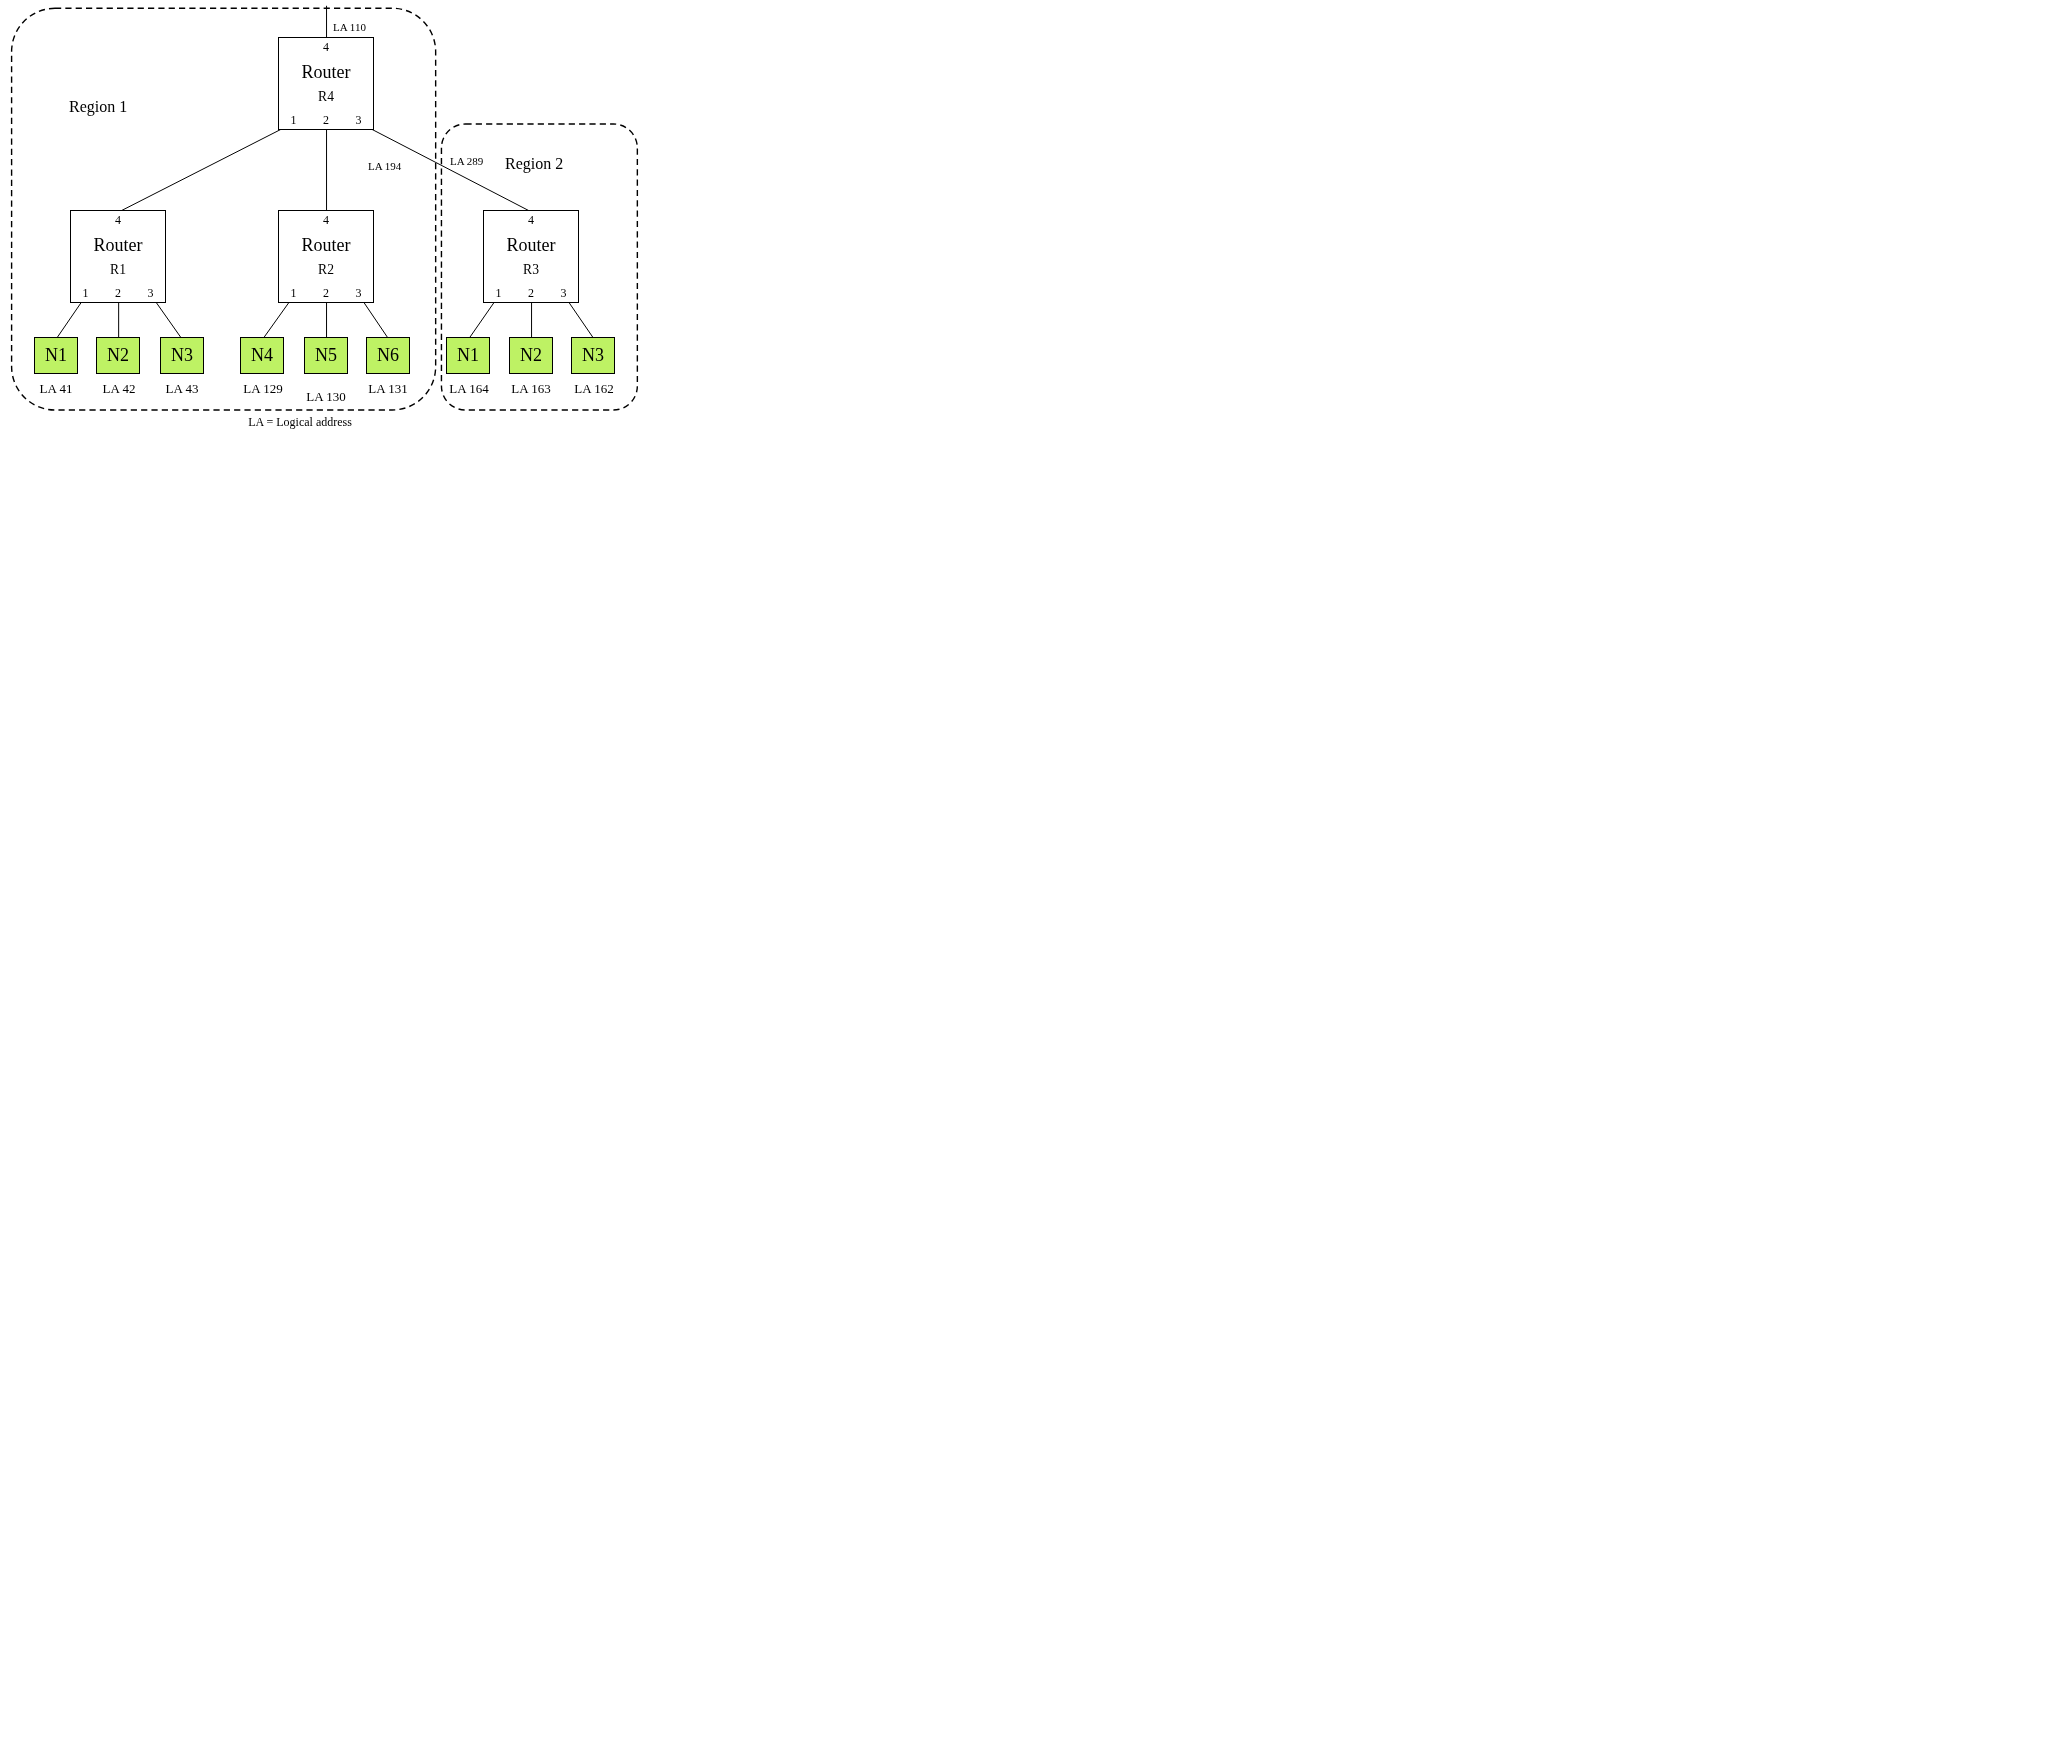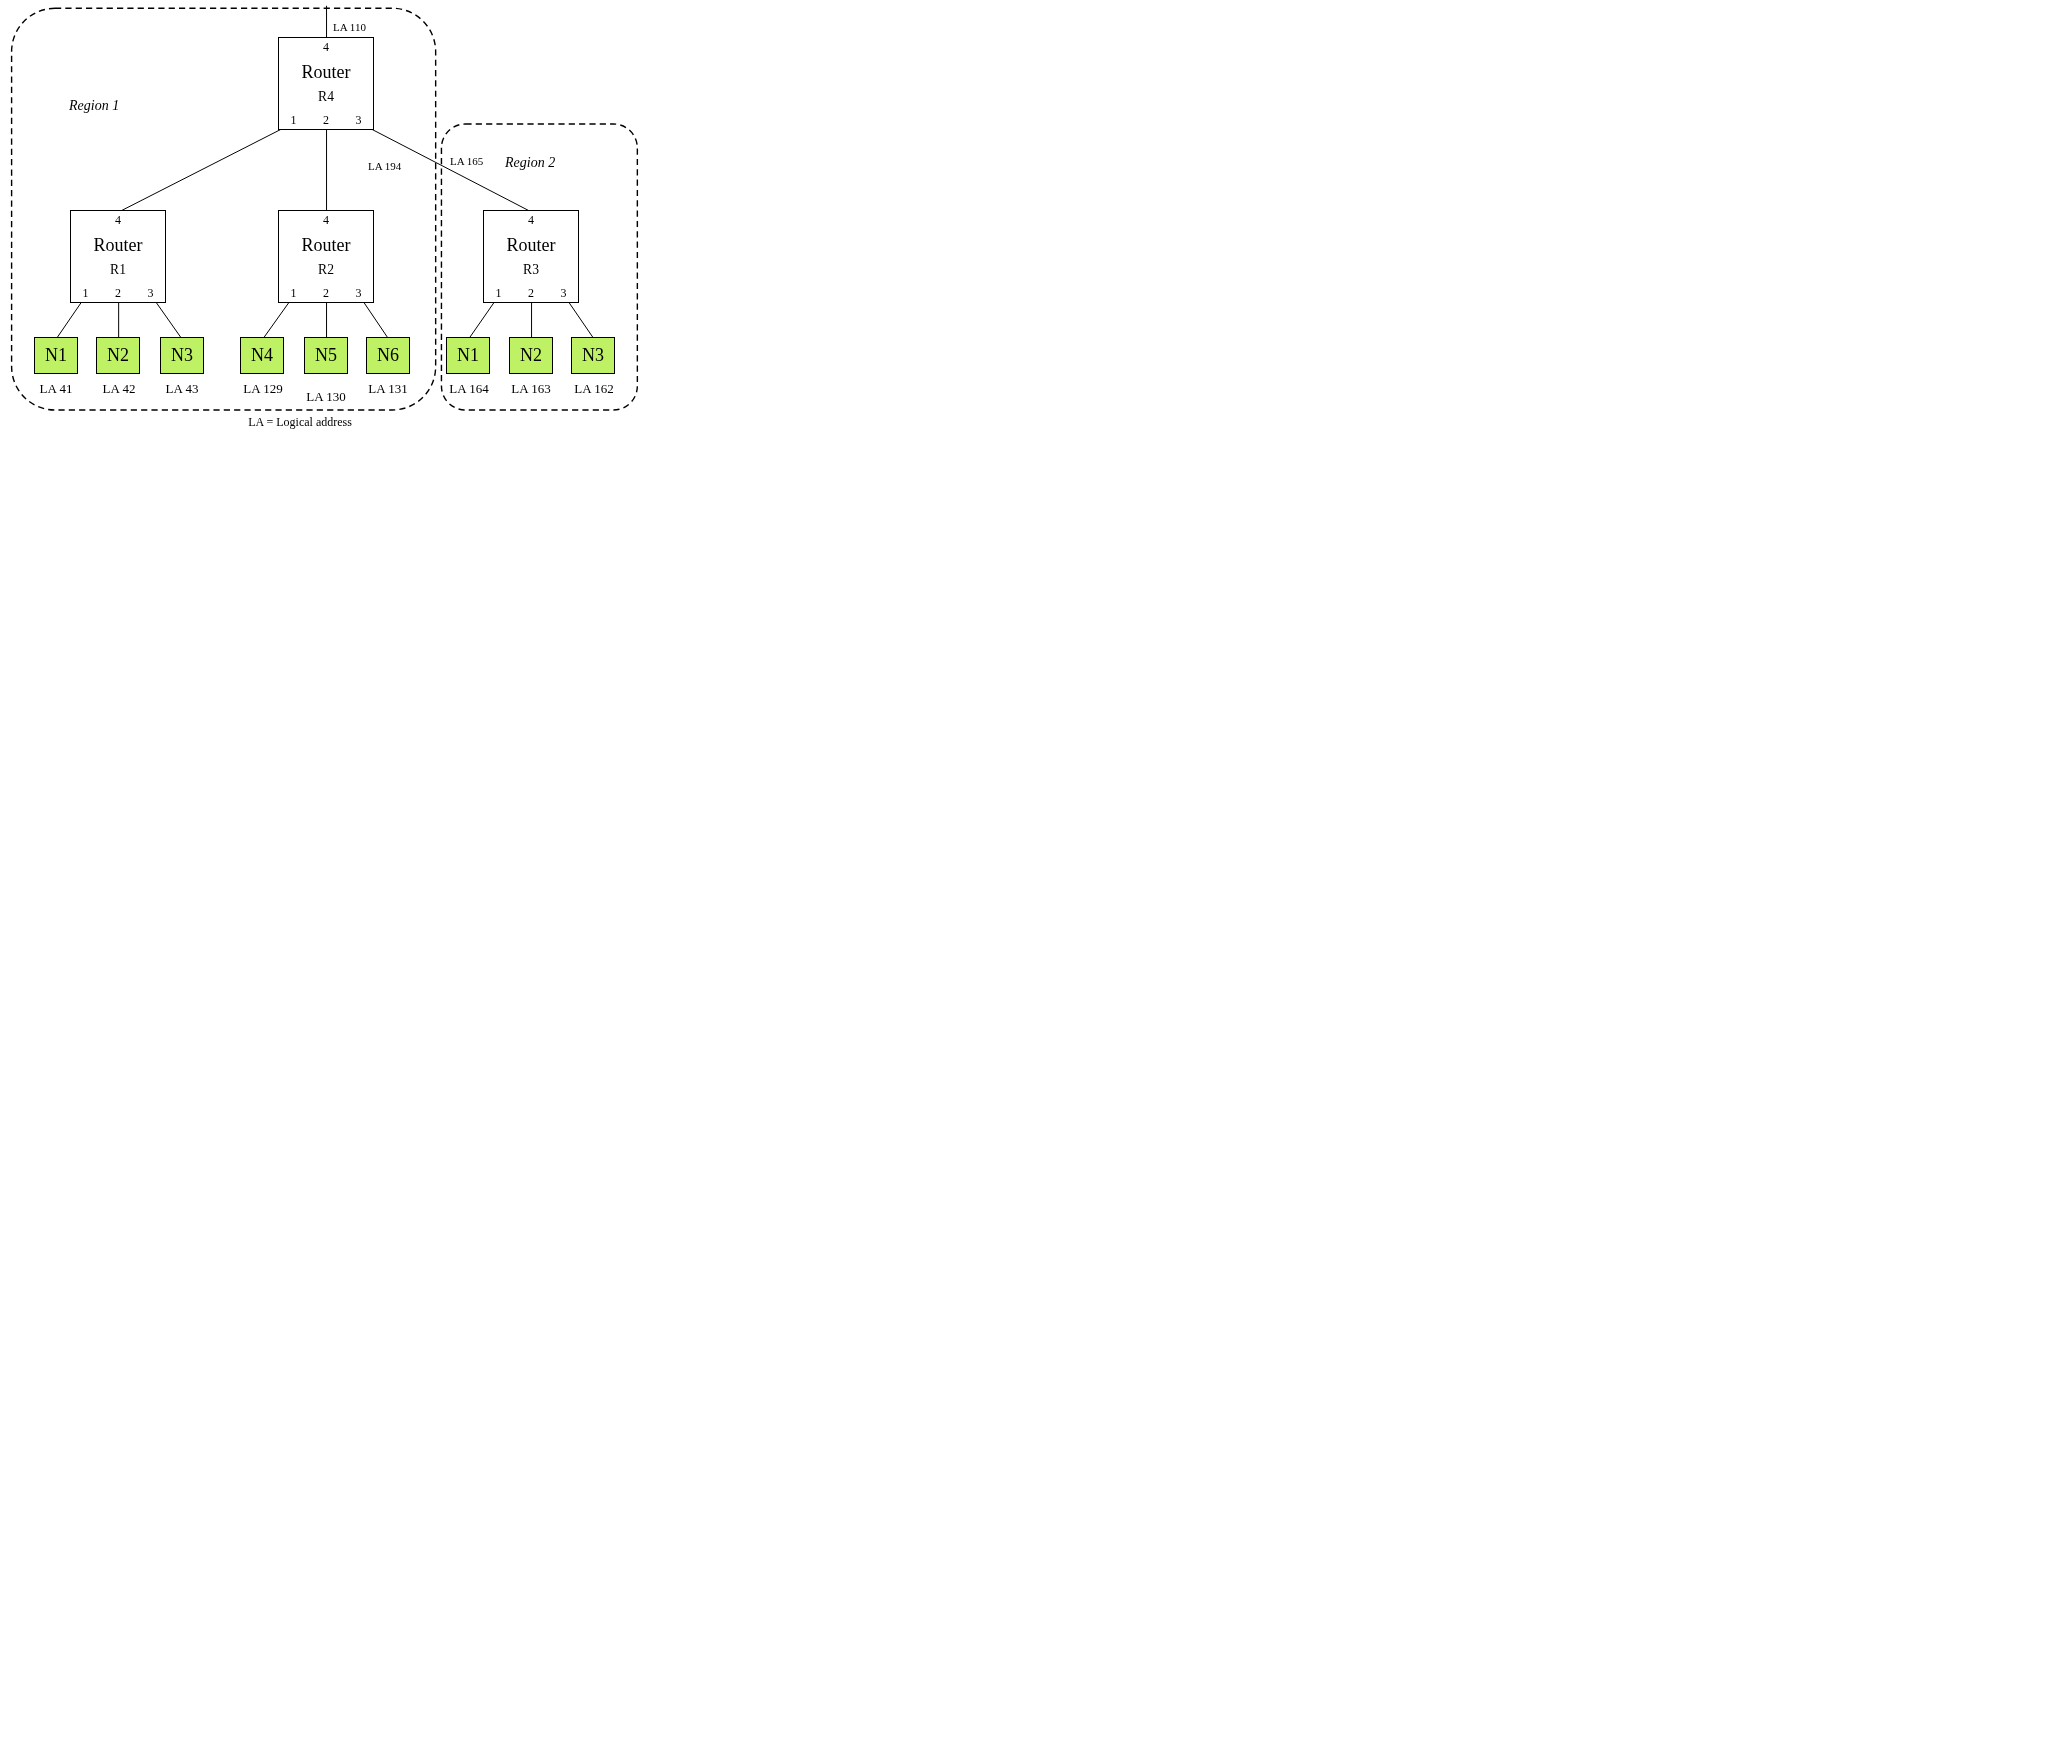--- a/index.html
+++ b/index.html
@@ -43,21 +43,21 @@
   }
   .la-label {
     position: absolute;
     top: 381px;
     width: 66px;
     text-align: center;
     font-size: 13px;
     white-space: nowrap;
   }
   .float-label { position: absolute; font-size: 11px; white-space: nowrap; }
-  .region-label { position: absolute; font-size: 14px; font-style: italic; white-space: nowrap; text-align: center; }
+  .region-label { position: absolute; font-size: 16px; white-space: nowrap; text-align: center; }
   .legend { position: absolute; left: 207px; top: 415px; width: 186px; text-align: center; font-size: 12px; }
 </style>
 </head>
 <body>
 
 <div class="canvas">
 
   <svg class="lines-layer" viewBox="0 0 1558 1067" xmlns="http://www.w3.org/2000/svg">
 
     <rect x="28" y="20" width="1026" height="972" rx="105" ry="105" fill="none" stroke="#000" stroke-width="3.4" stroke-dasharray="15 10"></rect>
@@ -160,21 +160,21 @@
   <div class="la-label" style="left:149px;">LA 43</div>
   <div class="la-label" style="left:230px;">LA 129</div>
   <div class="la-label" style="left:293px;margin-top:8px;">LA 130</div>
   <div class="la-label" style="left:355px;">LA 131</div>
   <div class="la-label" style="left:436px;">LA 164</div>
   <div class="la-label" style="left:498px;">LA 163</div>
   <div class="la-label" style="left:561px;">LA 162</div>
 
   <div class="float-label" style="left:333px; top:20.7px;">LA 110</div>
   <div class="float-label" style="left:368px; top:160px;">LA 194</div>
-  <div class="float-label" style="left:450px; top:155px;">LA 165</div>
+  <div class="float-label" style="left:450px; top:155px;">LA 289</div>
 
   <div class="region-label" style="left:69px; top:98px;">Region 1</div>
   <div class="region-label" style="left:505px; top:155px;">Region 2</div>
 
   <div class="legend">LA = Logical address</div>
 
 </div>
 
 
 </body></html>

